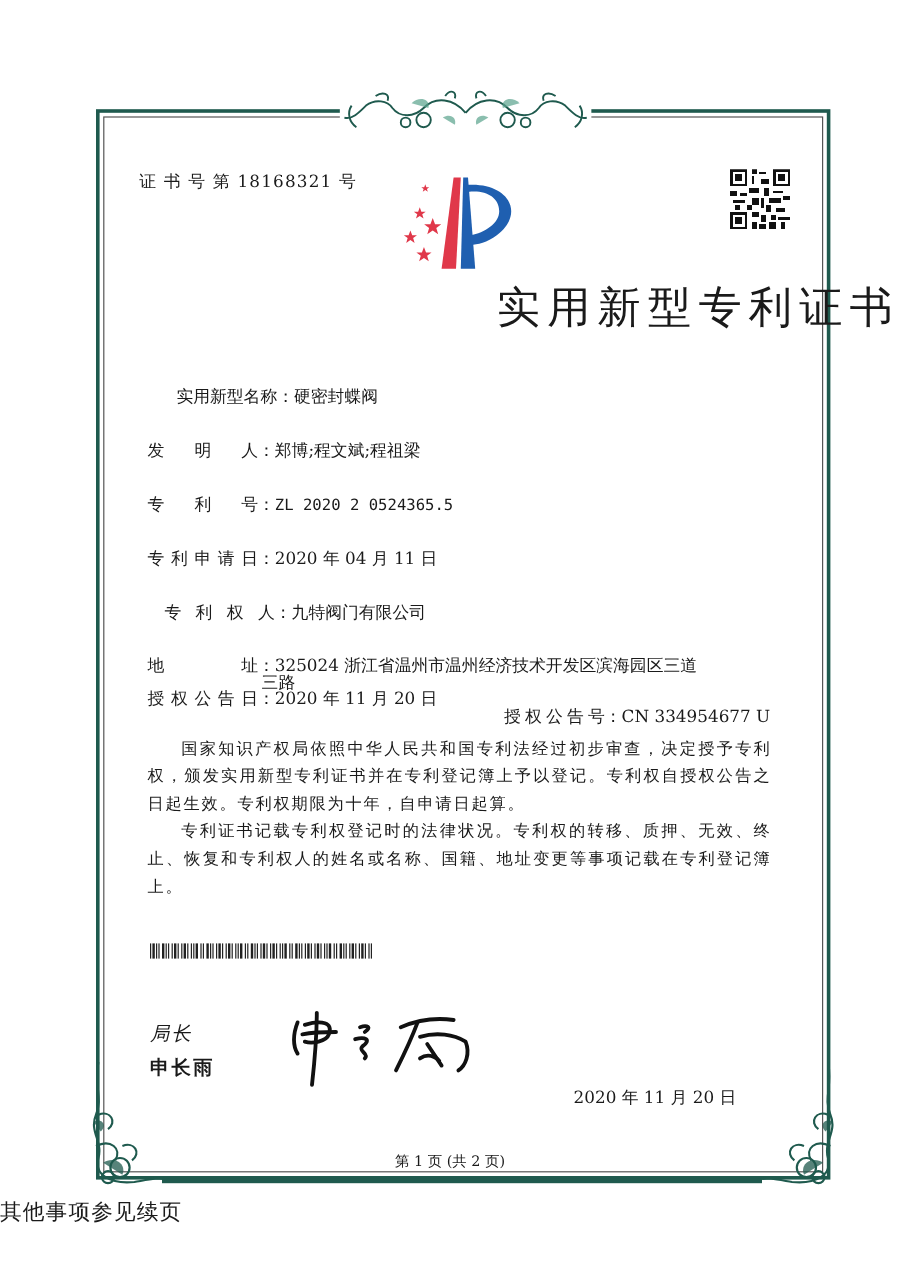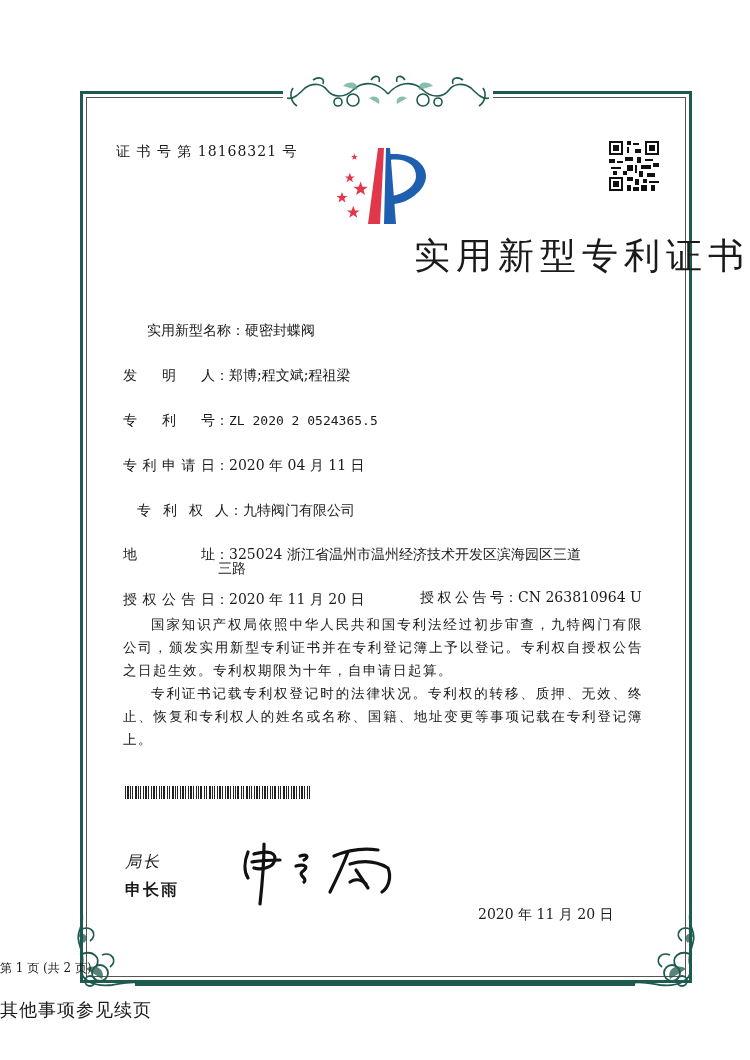--- a/index.html
+++ b/index.html
@@ -30,21 +30,21 @@
   .field .lbl { display: inline-block; width: 92px; text-align: justify; text-align-last: justify; }
   .field2 { position: absolute; left: 420px; font-size: 14px; white-space: nowrap; }
   .para {
     position: absolute; left: 123px; width: 520px; font-size: 13.5px; line-height: 23px;
     text-indent: 28px; letter-spacing: 1.5px; text-align: justify;
   }
   .barcode { position: absolute; left: 125px; top: 786px; width: 185px; height: 13px; }
   .sig-title { position: absolute; left: 125px; font-size: 16px; font-family: "DejaVu Sans", sans-serif; letter-spacing: 2px; }
   .signature { position: absolute; left: 238px; top: 838px; width: 160px; height: 70px; }
   .sig-date { position: absolute; left: 478px; top: 906px; font-size: 14px; }
-  .page-no { position: absolute; left: 0; width: 750px; top: 960px; font-size: 12px; }
+  .page-no { position: absolute; left: 0; width: 750px; text-align: center; top: 960px; font-size: 12px; }
   .footer-note { position: absolute; left: 0; width: 750px; text-align: left; top: 998px; font-size: 18px; letter-spacing: 1px; }
 </style>
 </head>
 <body>
 
 <div class="frame-outer"></div>
 <div class="frame-inner"></div>
 
 <svg class="ornament" style="left:283px;top:72px;" width="210" height="42" viewBox="0 0 210 42">
   <rect x="0" y="18" width="210" height="10" fill="#fff"></rect>
@@ -175,28 +175,28 @@
 </div>
 <div class="field" style="top:502px;margin-left:14px;">
   <span class="lbl">专利权人</span><span>：</span><span>九特阀门有限公司</span>
 </div>
 <div class="field" style="top:546px;">
   <span class="lbl">地址</span><span>：</span><span>325024 浙江省温州市温州经济技术开发区滨海园区三道</span>
 </div>
 <div class="field" style="top:544px;left:218px;margin-top:16px;">
   <span>三路</span>
 </div>
-<div class="field" style="top:591px;">
+<div class="field" style="top:574px;">
   <span class="lbl">授权公告日</span><span>：</span><span>2020 年 11 月 20 日</span>
 </div>
 <div class="field2" style="top:589px;">
-  <span class="lbl" style="display:inline-block;width:84px;text-align:justify;text-align-last:justify">授权公告号</span><span>：</span><span>CN 263810964 U</span>
-</div>
-
-<div class="para" style="top:613px;">国家知识产权局依照中华人民共和国专利法经过初步审查，九特阀门有限公司，颁发实用新型专利证书并在专利登记簿上予以登记。专利权自授权公告之日起生效。专利权期限为十年，自申请日起算。</div>
+  <span class="lbl" style="display:inline-block;width:84px;text-align:justify;text-align-last:justify">授权公告号</span><span>：</span><span>CN 334954677 U</span>
+</div>
+
+<div class="para" style="top:613px;">国家知识产权局依照中华人民共和国专利法经过初步审查，决定授予专利权，颁发实用新型专利证书并在专利登记簿上予以登记。专利权自授权公告之日起生效。专利权期限为十年，自申请日起算。</div>
 <div class="para" style="top:682px;">专利证书记载专利权登记时的法律状况。专利权的转移、质押、无效、终止、恢复和专利权人的姓名或名称、国籍、地址变更等事项记载在专利登记簿上。</div>
 
 <svg class="barcode" viewBox="0 0 185 13" preserveAspectRatio="none">
   <g fill="#222">
     <rect x="0" y="0" width="1" height="13"></rect>
       <rect x="2" y="0" width="2" height="13"></rect>
       <rect x="5" y="0" width="1" height="13"></rect>
       <rect x="7" y="0" width="1" height="13"></rect>
     <rect x="10" y="0" width="2" height="13"></rect>
       <rect x="13" y="0" width="1" height="13"></rect>

